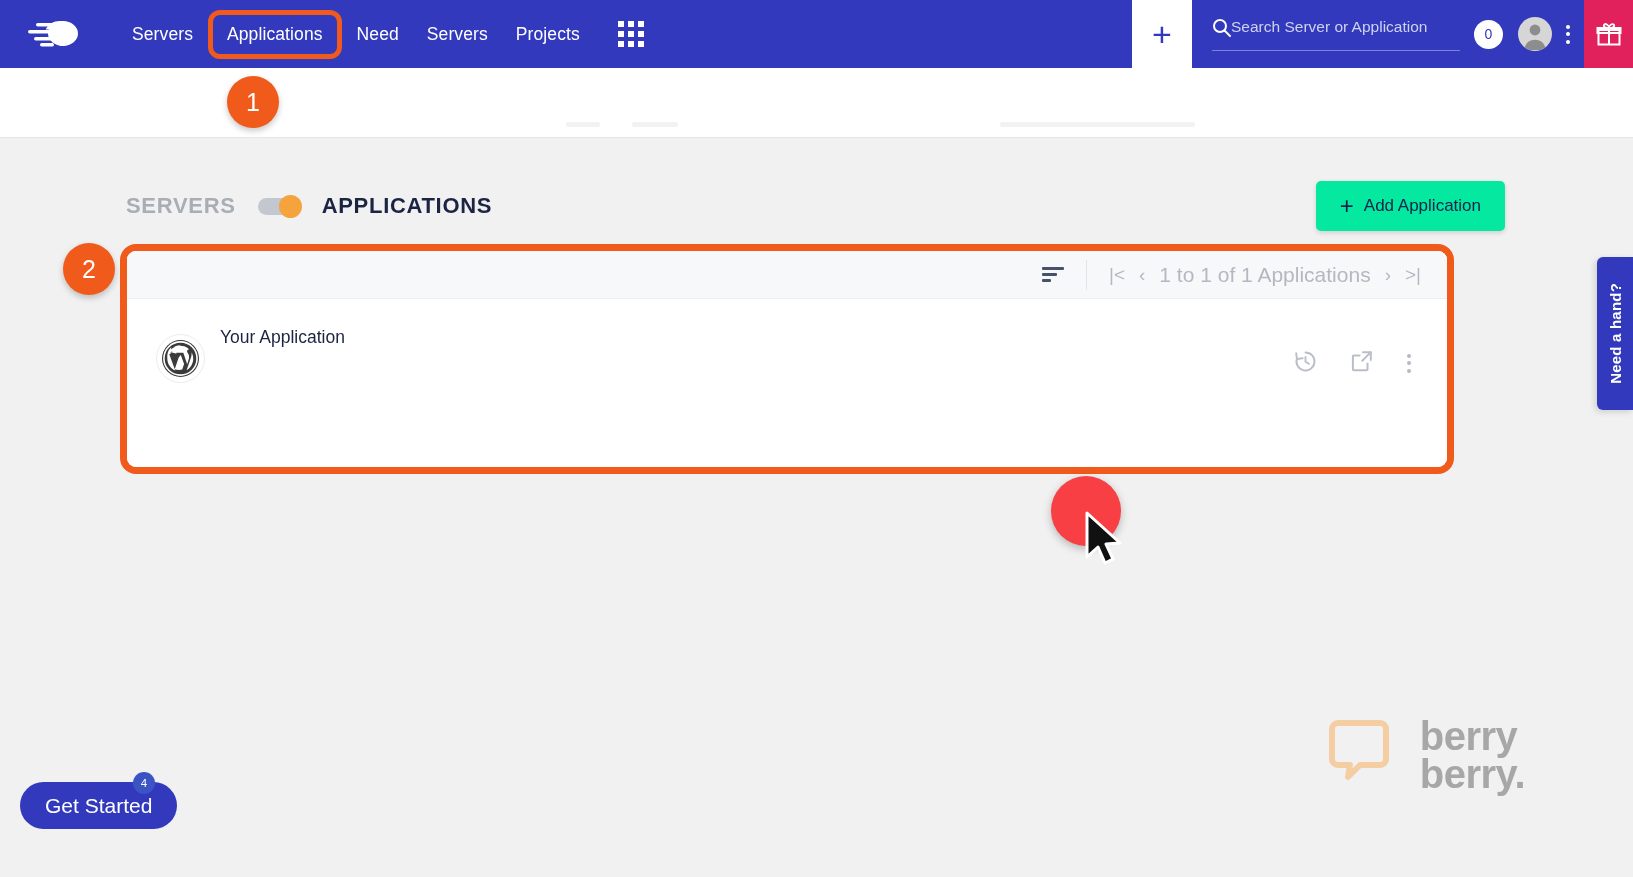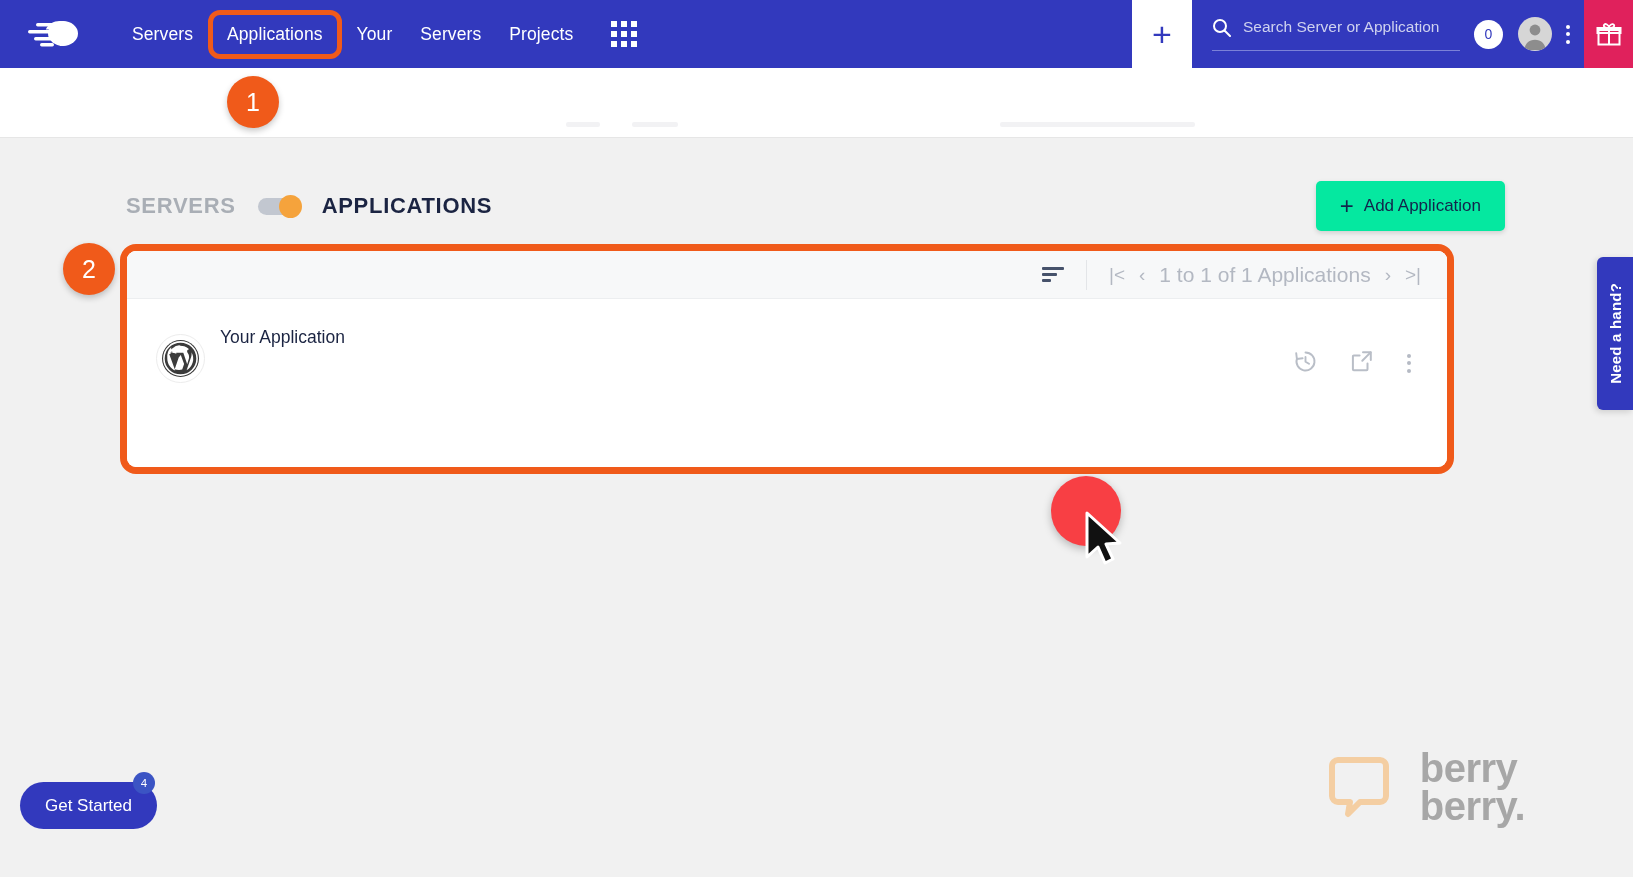--- a/index.html
+++ b/index.html
@@ -33,21 +33,21 @@
   }
   .grid-icon i { display: block; width: 6px; height: 6px; background: #fff; }
 
   .nav-right { margin-left: auto; display: flex; align-items: center; height: 68px; }
   .plus-tile {
     width: 60px; height: 68px; background: #ffffff;
     display: flex; align-items: center; justify-content: center;
     color: #3239bd; font-size: 34px; font-weight: 300; line-height: 1;
   }
   .search-wrap {
-    display: flex; align-items: center; gap: 12px;
+    display: flex; align-items: center; gap: 0;
     margin-left: 20px; border-bottom: 1px solid #7b81d8;
     padding-bottom: 13px; width: 248px;
   }
   .search-icon { width: 19px; height: 19px; flex: none; }
   .search-input {
     background: transparent; border: 0; outline: 0;
     color: #d3d6f2; font-size: 15.5px;
     font-family: "Liberation Sans", sans-serif; width: 100%;
   }
   .search-input::placeholder { color: #cfd2ef; }
@@ -168,32 +168,32 @@
     box-shadow: -2px 2px 6px rgba(0,0,0,.15);
   }
   .need-hand span {
     writing-mode: vertical-rl; transform: rotate(180deg);
     color: #fff; font-size: 15px; font-weight: bold; letter-spacing: .2px;
   }
   .get-started {
     position: absolute; left: 20px; top: 782px;
     background: #3239bd; color: #fff; border: 0;
     height: 47px; padding: 0 25px; border-radius: 24px;
-    font-size: 17px; font-family: "Liberation Sans", sans-serif; cursor: pointer;
+    font-size: 21px; font-family: "Liberation Sans", sans-serif; cursor: pointer;
   }
   .gs-badge {
     position: absolute; left: 133px; top: 772px;
     width: 22px; height: 22px; border-radius: 50%; background: #3b54c4;
     color: #fff; font-size: 11.5px; display: flex;
     align-items: center; justify-content: center;
   }
 
   .watermark {
-    position: absolute; right: 108px; bottom: 52px;
-    display: flex; align-items: center; gap: 28px; opacity: .9;
+    position: absolute; right: 108px; bottom: 84px;
+    display: flex; align-items: flex-start; gap: 28px; opacity: .9;
   }
   .wm-text { display: flex; flex-direction: column; line-height: .95; }
   .wm-text b { color: #a0a0a0; font-size: 40px; font-weight: bold; letter-spacing: -.5px; }
 </style>
 </head>
 <body>
 
 <div id="root">
 
   <div class="navbar">
@@ -205,21 +205,21 @@
         <rect x="16" y="11" width="22" height="3.4" rx="1.7" fill="#fff"></rect>
         <rect x="8" y="18" width="26" height="3.4" rx="1.7" fill="#fff"></rect>
         <rect x="14" y="25" width="18" height="3.4" rx="1.7" fill="#fff"></rect>
         <rect x="20" y="31" width="14" height="3.4" rx="1.7" fill="#fff"></rect>
       </svg>
     </div>
 
     <div class="nav-links">
       <a class="nav-link" href="#">Servers</a>
       <a class="nav-link active-box" href="#">Applications</a>
-      <a class="nav-link" href="#">Your</a>
+      <a class="nav-link" href="#">Need</a>
       <a class="nav-link" href="#">Servers</a>
       <a class="nav-link" href="#">Projects</a>
       <div class="grid-icon">
         <i></i>
           <i></i>
           <i></i>
           <i></i>
           <i></i>
           <i></i>
           <i></i>

